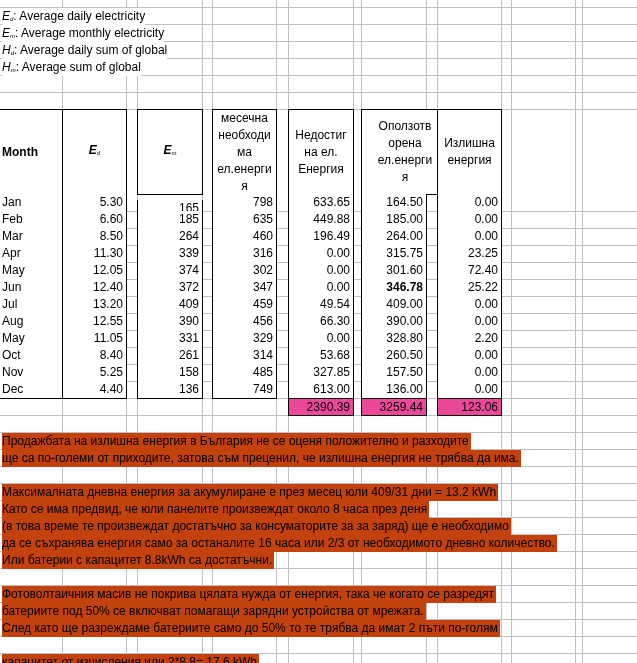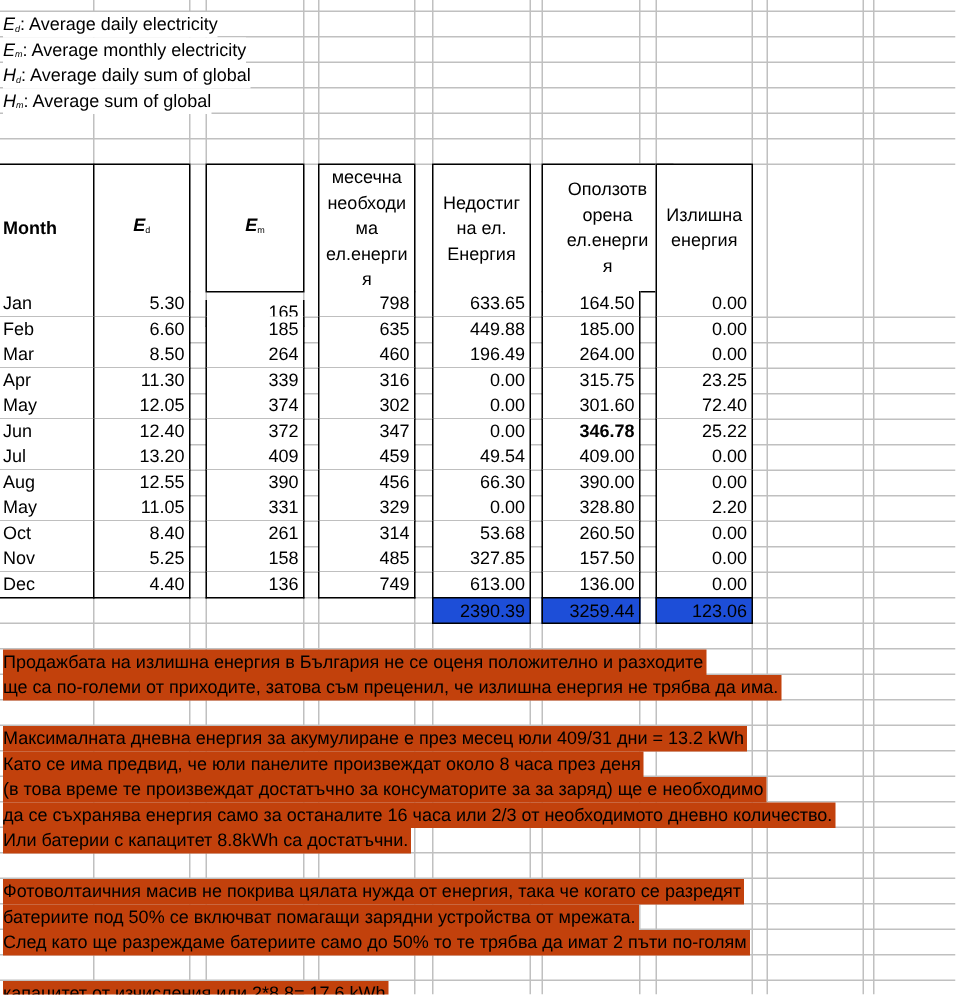--- a/index.html
+++ b/index.html
@@ -15,21 +15,21 @@
   .cell { position: absolute; height: 17px; line-height: 17px; box-sizing: border-box;
           border: 1px solid #000; border-top: none; background: #fff; text-align: right; padding-right: 3px; }
   .cell.left { text-align: left; padding-left: 2px; border-left: none; }
   .hdr { position: absolute; top: 109px; height: 86px; box-sizing: border-box; border: 1px solid #000;
          background: #fff; display: flex; align-items: center; justify-content: center; text-align: center;
          line-height: 17px; }
   .hdr.left { justify-content: flex-start; padding-left: 2px; border-left: none; font-weight: bold; }
   .hdr i { font-style: italic; font-weight: bold; }
   .hdr sub { font-size: 6px; vertical-align: -1px; }
   .ttl { position: absolute; top: 398px; height: 18px; line-height: 17px; box-sizing: border-box;
-         border: 1px solid #000; background: #1d4ed8; text-align: right; padding-right: 3px; }
+         border: 1px solid #000; background: #ec4899; text-align: right; padding-right: 3px; }
 </style>
 </head>
 <body>
 
 <div id="grid">
 
   <div class="vl" style="left:62px"></div>
   <div class="vl" style="left:126px"></div>
   <div class="vl" style="left:137px"></div>
   <div class="vl" style="left:202px"></div>

